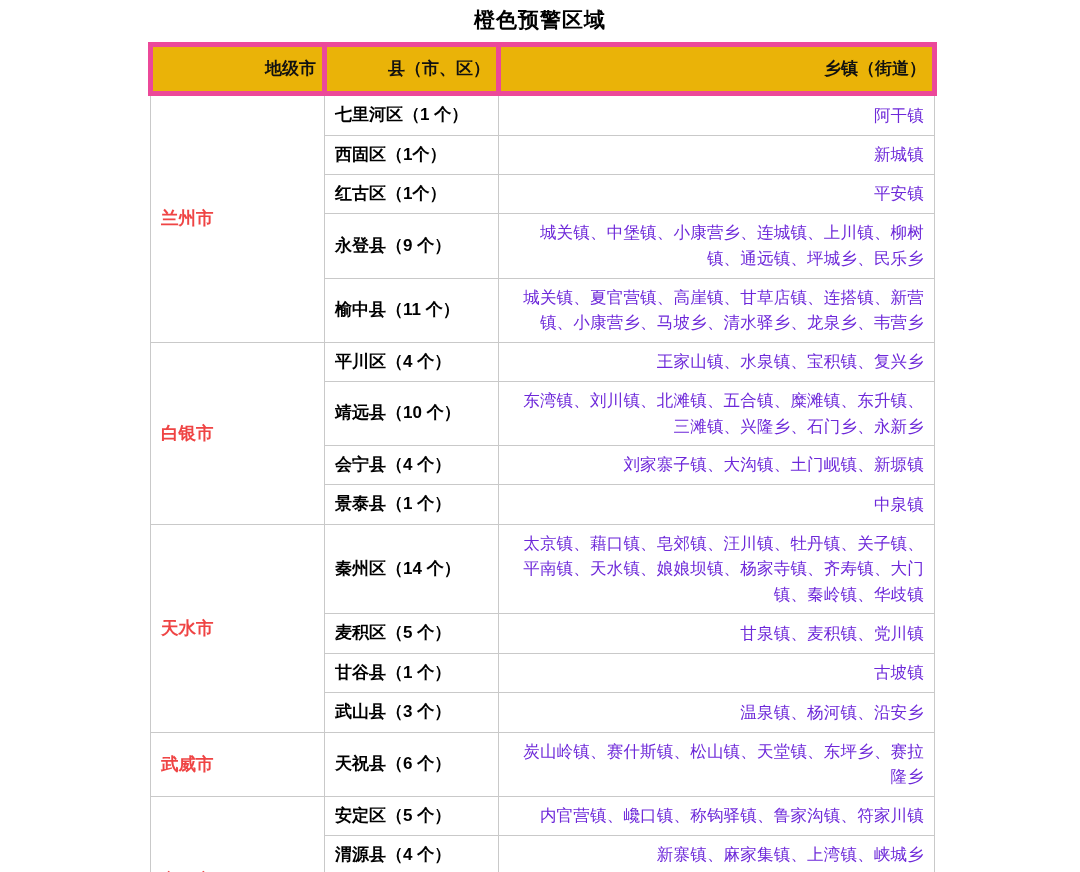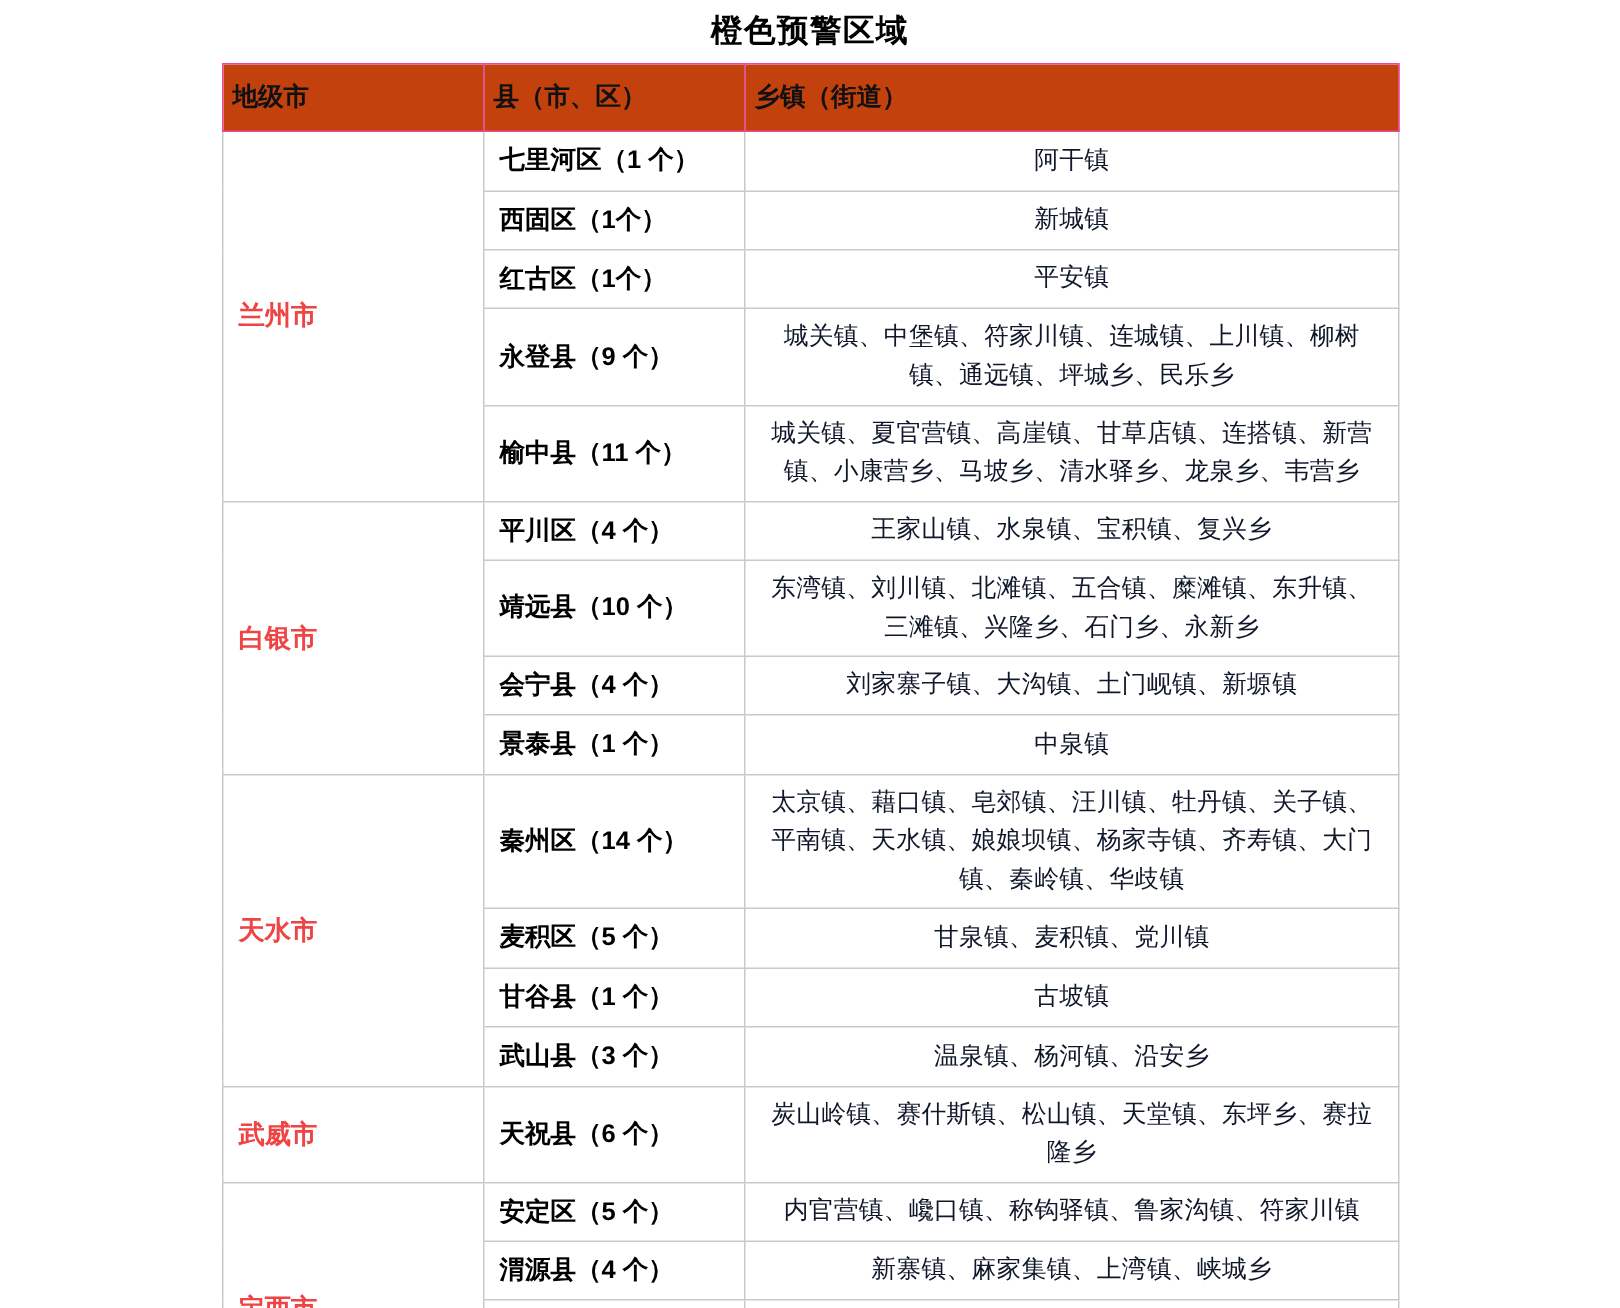--- a/index.html
+++ b/index.html
@@ -44,47 +44,47 @@
   table.warn-table col.c3 { width: 436px; }
 
   table.warn-table th,
   table.warn-table td {
     border: 1px solid #c9c9c9;
     padding: 6px 10px;
     vertical-align: middle;
     line-height: 1.55;
   }
   table.warn-table thead th {
-    background: #c2410c;
+    background: #eab308;
     color: #111;
     font-weight: bold;
-    text-align: left;
+    text-align: right;
     font-size: 17px;
-    border: 1px solid #ec4899;
+    border: 5px solid #ec4899;
     padding: 9px 6px;
   }
   td.city {
     text-align: left;
     font-weight: bold;
     font-size: 17.5px;
     padding-left: 14px;
     color: #ef4444;
   }
   td.county {
     text-align: left;
     font-weight: bold;
     font-size: 17px;
     padding-left: 14px;
     color: #000;
     margin-left: 25px;
   }
   td.towns {
-    text-align: center;
+    text-align: right;
     font-size: 16.5px;
-    color: #0f172a;
+    color: #6d28d9;
     padding-left: 10px;
     letter-spacing: 0.2px;
   }
   
   table.warn-table {
     border: 1px solid #b9b9b9;
   }
 </style>
 </head>
 <body>
@@ -116,21 +116,21 @@
           <tr>
             <td class="county">西固区（1个）</td>
             <td class="towns">新城镇</td>
           </tr>
           <tr>
             <td class="county">红古区（1个）</td>
             <td class="towns">平安镇</td>
           </tr>
           <tr>
             <td class="county">永登县（9 个）</td>
-            <td class="towns">城关镇、中堡镇、符家川镇、连城镇、上川镇、柳树镇、通远镇、坪城乡、民乐乡</td>
+            <td class="towns">城关镇、中堡镇、小康营乡、连城镇、上川镇、柳树镇、通远镇、坪城乡、民乐乡</td>
           </tr>
           <tr>
             <td class="county">榆中县（11 个）</td>
             <td class="towns">城关镇、夏官营镇、高崖镇、甘草店镇、连搭镇、新营镇、小康营乡、马坡乡、清水驿乡、龙泉乡、韦营乡</td>
           </tr>
           <tr>
             <td class="city" rowspan="4">白银市</td>
             <td class="county">平川区（4 个）</td>
             <td class="towns">王家山镇、水泉镇、宝积镇、复兴乡</td>
           </tr>

